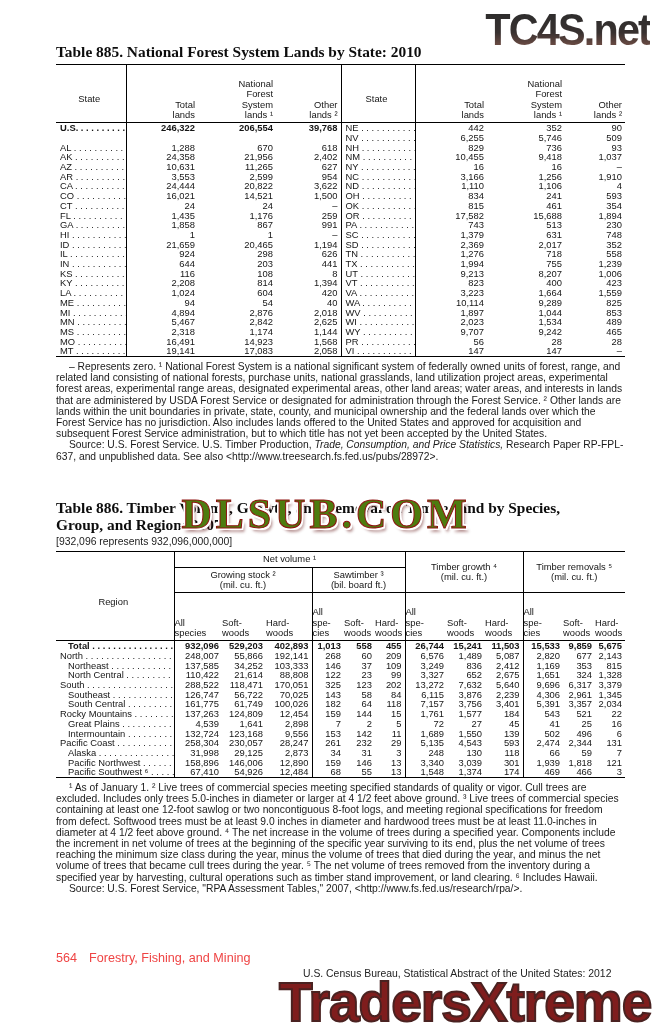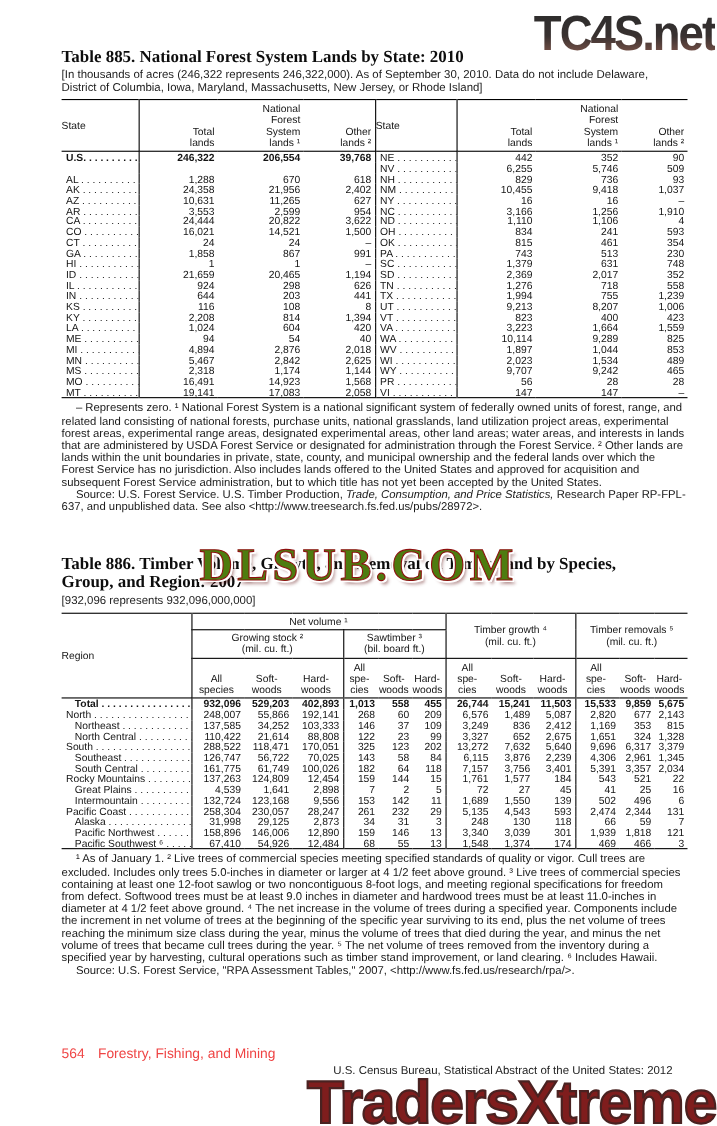--- a/index.html
+++ b/index.html
@@ -10,28 +10,28 @@
 
   
   .tbl-title{font-family:"Liberation Serif",serif;font-weight:700;font-size:15.4px;
              line-height:17px;white-space:pre-line;color:#0d0d0d}
   .bracket{font-size:10.4px;line-height:11.5px;margin-top:3px;white-space:pre-line;color:#1c1c1c}
 
   
   table{border-collapse:collapse;table-layout:fixed;width:569px;margin-top:4px;
         border-top:1.6px solid #000;border-bottom:1.6px solid #000}
   th{font-weight:400;font-size:9.4px;line-height:10.3px;white-space:pre-line;
-     padding:3px 3px 2px 0;border-bottom:1.2px solid #000;vertical-align:bottom}
+     padding:14px 3px 2px 0;border-bottom:1.2px solid #000;vertical-align:bottom}
   td{font-size:9.4px;line-height:9.7px;vertical-align:bottom;padding:0 3px 0 0}
   td.num{text-align:right}
   .b{font-weight:700}
-  th.h-state,th.h-region{text-align:left;vertical-align:middle;white-space:normal}
+  th.h-state,th.h-region{text-align:center;vertical-align:middle;white-space:normal}
   th.h-num{text-align:right}
   th.h-group{text-align:center;vertical-align:middle;padding:2px 2px 2px 2px}
-  th.h-leaf{text-align:center}
+  th.h-leaf{text-align:left}
   .vr{border-right:1px solid #000}
   .bl{border-left:1px solid #000}
   .bl2{border-left:1.6px solid #000}
   td.st,td.region{overflow:hidden;white-space:nowrap;padding-left:4px;text-align:left}
   td.lead::after{content:" . . . . . . . . . . . . . . . . . . . . . . . . . . . . ."}
 
   
   .fn{font-size:10.3px;line-height:11.2px;text-indent:13px;margin-top:4px;color:#1a1a1a}
   .src{font-size:10.3px;line-height:11.2px;text-indent:13px;color:#1a1a1a}
   .fn-block{margin-top:3px}
@@ -64,22 +64,20 @@
 </head>
 <body>
 
 <div class="wm-tc4s">TC4S.net</div>
 <div class="wm-dlsub">DLSUB.COM</div>
 <div class="wm-traders">TradersXtreme.com</div>
 
 <div class="content">
 
   <h1 class="tbl-title">Table 885. National Forest System Lands by State: 2010</h1>
-  <p class="bracket">[In thousands of acres (246,322 represents 246,322,000). As of September 30, 2010. Data do not include Delaware,
-District of Columbia, Iowa, Maryland, Massachusetts, New Jersey, or Rhode Island]</p>
 
   <table class="t885">
     <colgroup>
       <col style="width:70px">
         <col style="width:72px">
         <col style="width:78px">
         <col style="width:65px">
       <col style="width:74px">
         <col style="width:72px">
         <col style="width:78px">
@@ -192,20 +190,30 @@
           <td class="st vr lead">CT</td>
           <td class="num">24</td>
           <td class="num">24</td>
           <td class="num vr">–</td>
           <td class="st vr lead">OK</td>
           <td class="num">815</td>
           <td class="num">461</td>
           <td class="num">354</td>
         </tr>
         <tr>
+          <td class="st vr lead">FL</td>
+          <td class="num">1,435</td>
+          <td class="num">1,176</td>
+          <td class="num vr">259</td>
+          <td class="st vr lead">OR</td>
+          <td class="num">17,582</td>
+          <td class="num">15,688</td>
+          <td class="num">1,894</td>
+        </tr>
+        <tr>
           <td class="st vr lead">GA</td>
           <td class="num">1,858</td>
           <td class="num">867</td>
           <td class="num vr">991</td>
           <td class="st vr lead">PA</td>
           <td class="num">743</td>
           <td class="num">513</td>
           <td class="num">230</td>
         </tr>
         <tr>

